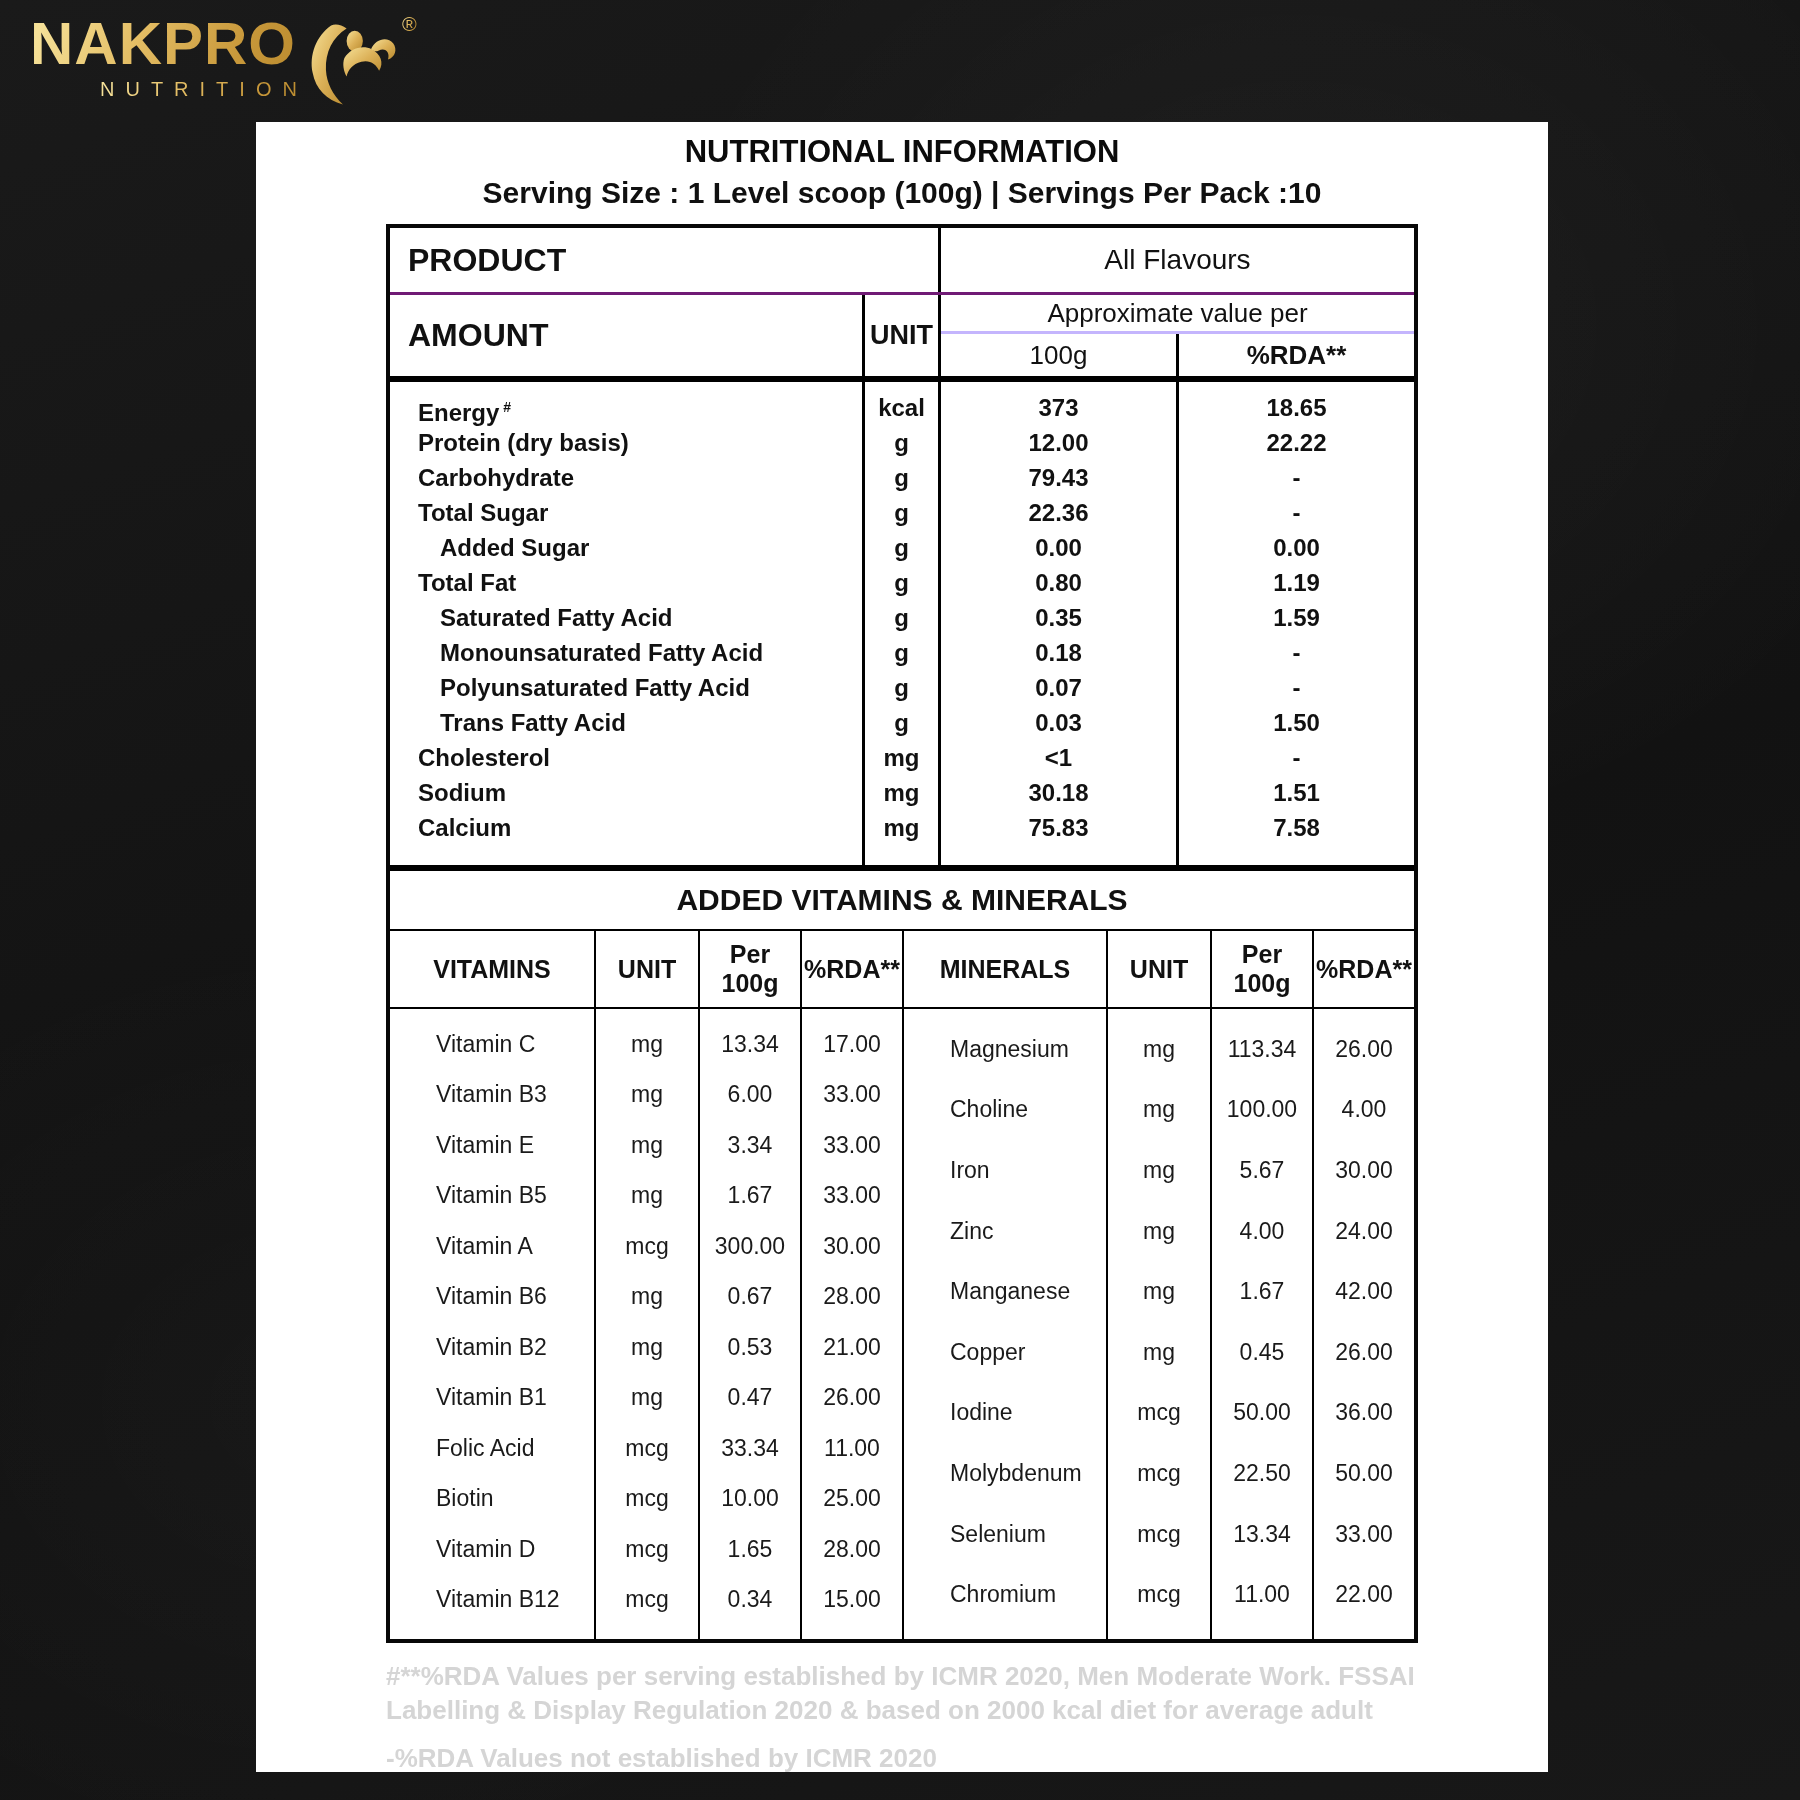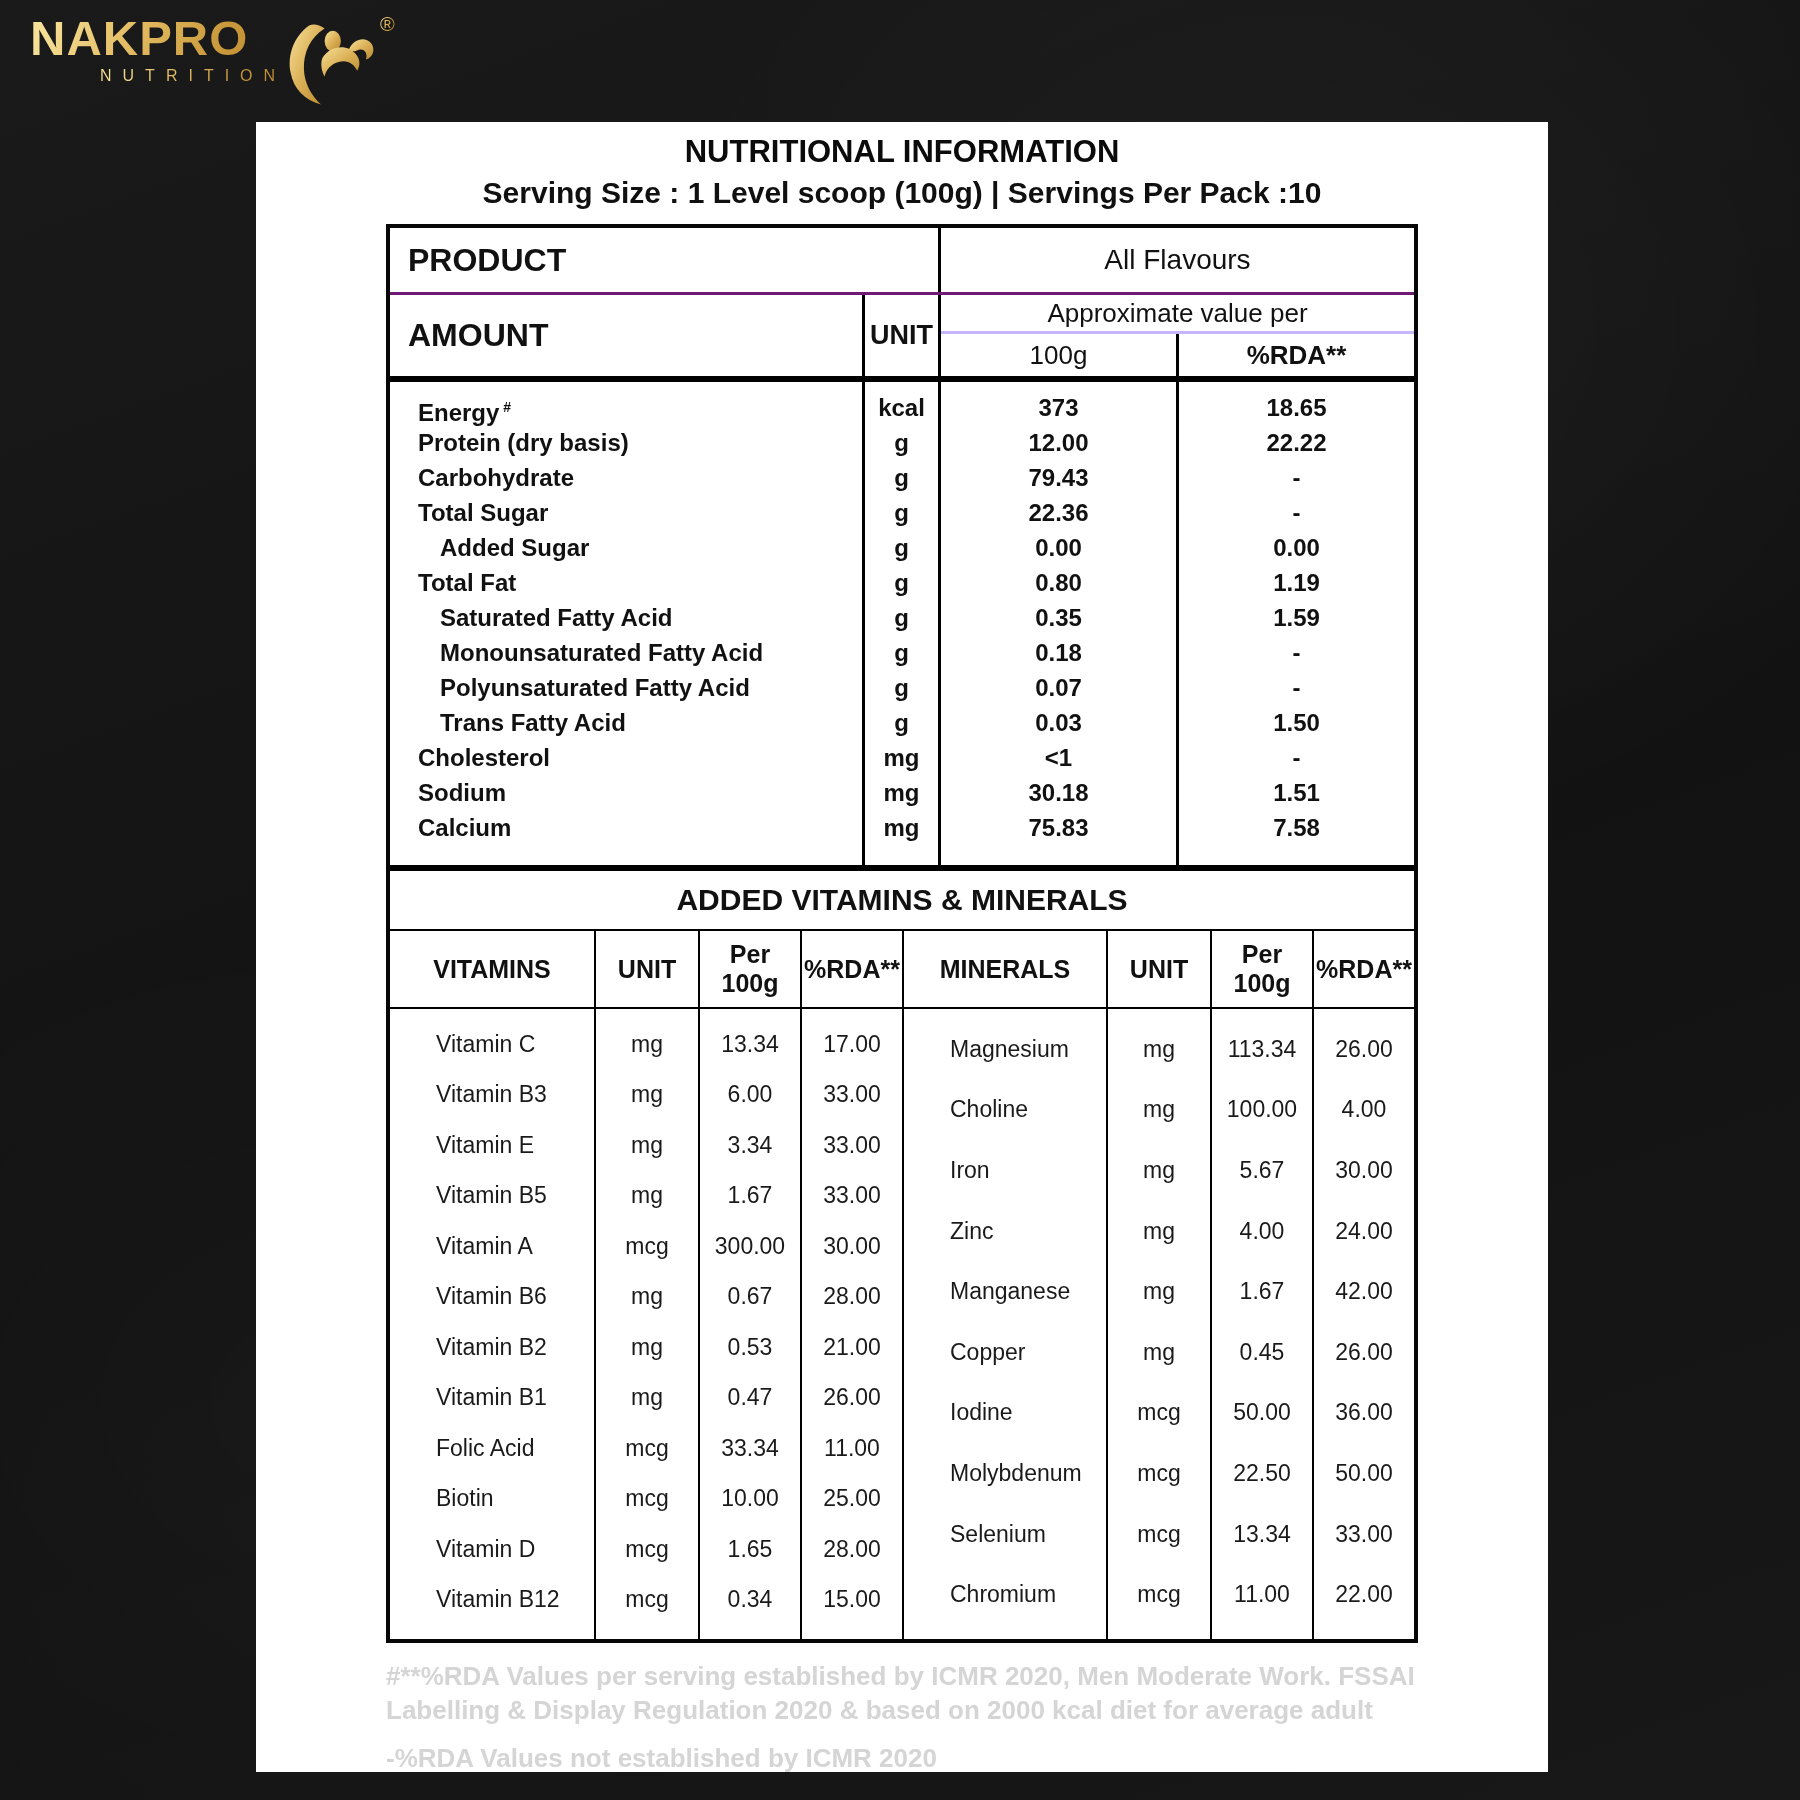--- a/index.html
+++ b/index.html
@@ -7,22 +7,22 @@
        font-family:"Liberation Sans","DejaVu Sans",sans-serif;background:#141414}
   .stage{position:absolute;inset:0;
     background:
       radial-gradient(1100px 900px at 72% 18%,rgba(255,255,255,.035),rgba(0,0,0,0) 60%),
       radial-gradient(1000px 800px at 18% 78%,rgba(255,255,255,.022),rgba(0,0,0,0) 60%),
       linear-gradient(160deg,#1a1a1a,#121212 55%,#181818)}
   
   .logo{position:absolute;left:30px;top:14px;display:flex;align-items:flex-start}
   .gold-text{background:linear-gradient(110deg,#f6e198 5%,#e3bc63 40%,#c8983a 75%,#b98a2e);
      -webkit-background-clip:text;background-clip:text;color:transparent}
-  .logo-name{font-size:49px;font-weight:700;letter-spacing:1px;line-height:1}
-  .logo-tag{font-size:16px;font-weight:400;letter-spacing:11px;margin-top:5px;margin-left:70px;line-height:1}
+  .logo-name{font-size:60px;font-weight:700;letter-spacing:1px;line-height:1}
+  .logo-tag{font-size:20px;font-weight:400;letter-spacing:11px;margin-top:5px;margin-left:70px;line-height:1}
   .logo-mark{margin-left:-2px;margin-top:0}
   .logo-reg{font-size:20px;line-height:1;margin-top:0}
   
   .card{position:absolute;left:256px;top:122px;width:1292px;height:1650px;background:#ffffff;overflow:hidden}
   .title{margin-top:12px;text-align:center;font-size:31px;font-weight:700;color:#0b0b0b}
   .subtitle{margin-top:6px;text-align:center;font-size:30px;font-weight:700;color:#101010}
   .ntable{width:1032px;margin:14px auto 0;border:4px solid #070707;box-sizing:border-box;color:#111}
   
   .prow{display:grid;grid-template-columns:548px 476px;border-bottom:3px solid #701a75;height:64px}
   .product{font-size:32px;font-weight:700;padding-left:18px;display:flex;align-items:center}

